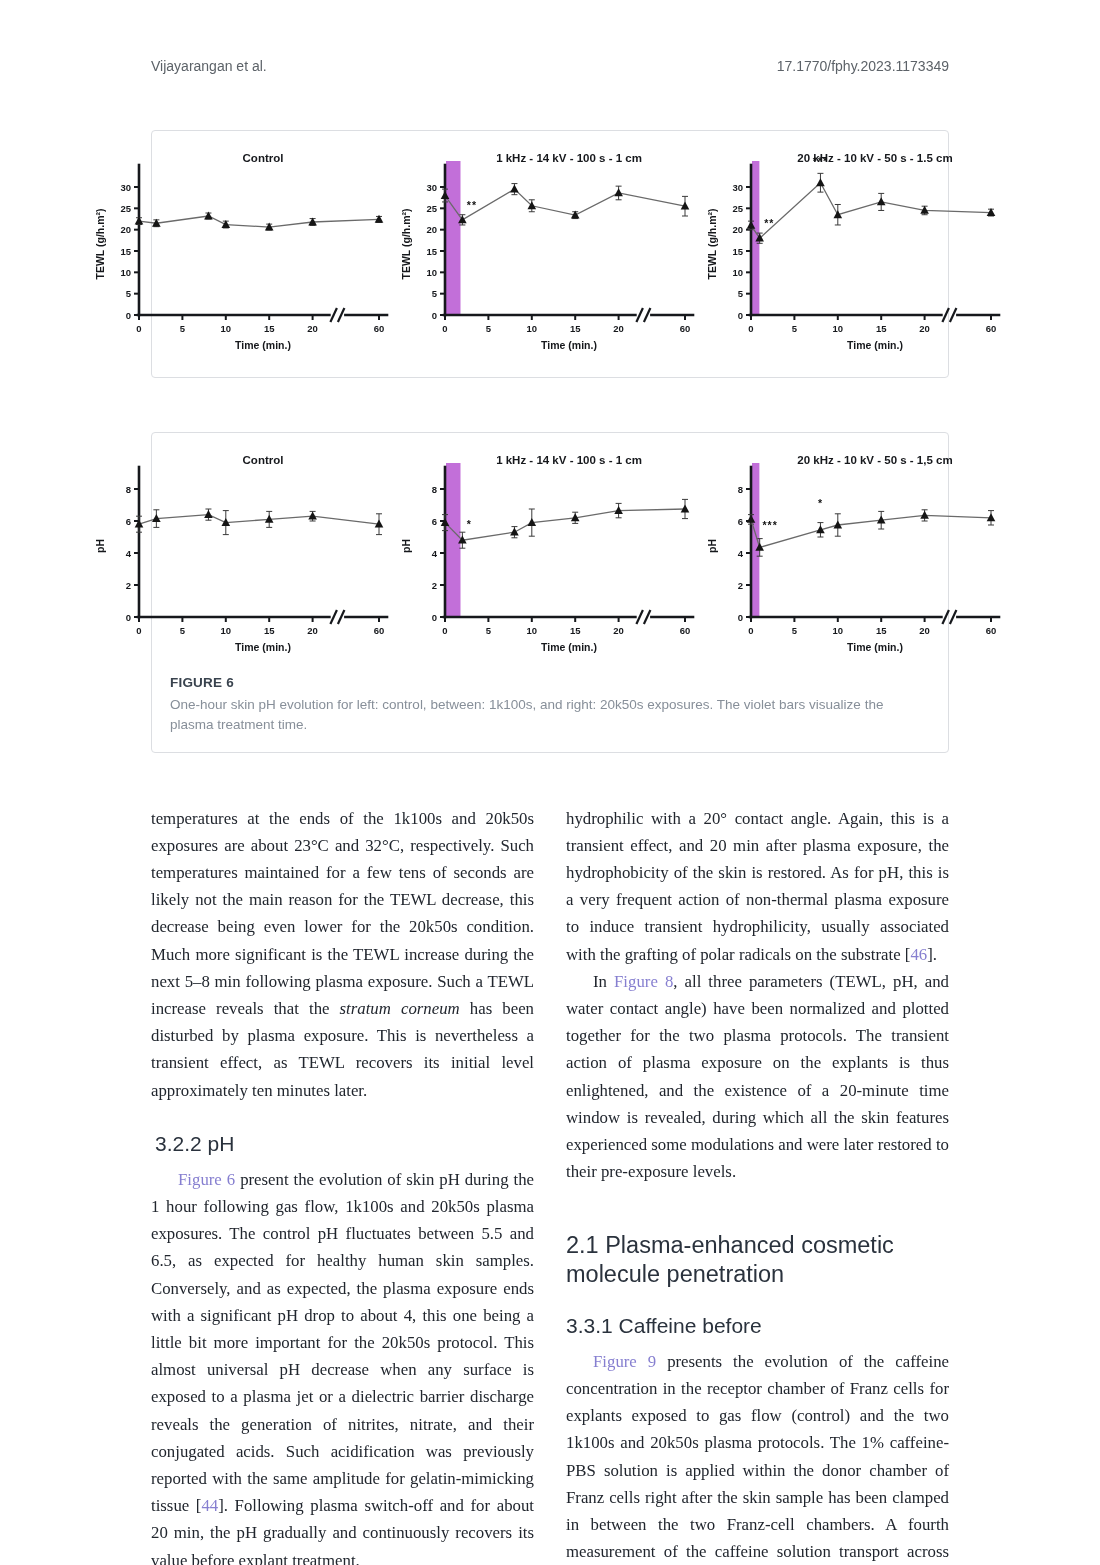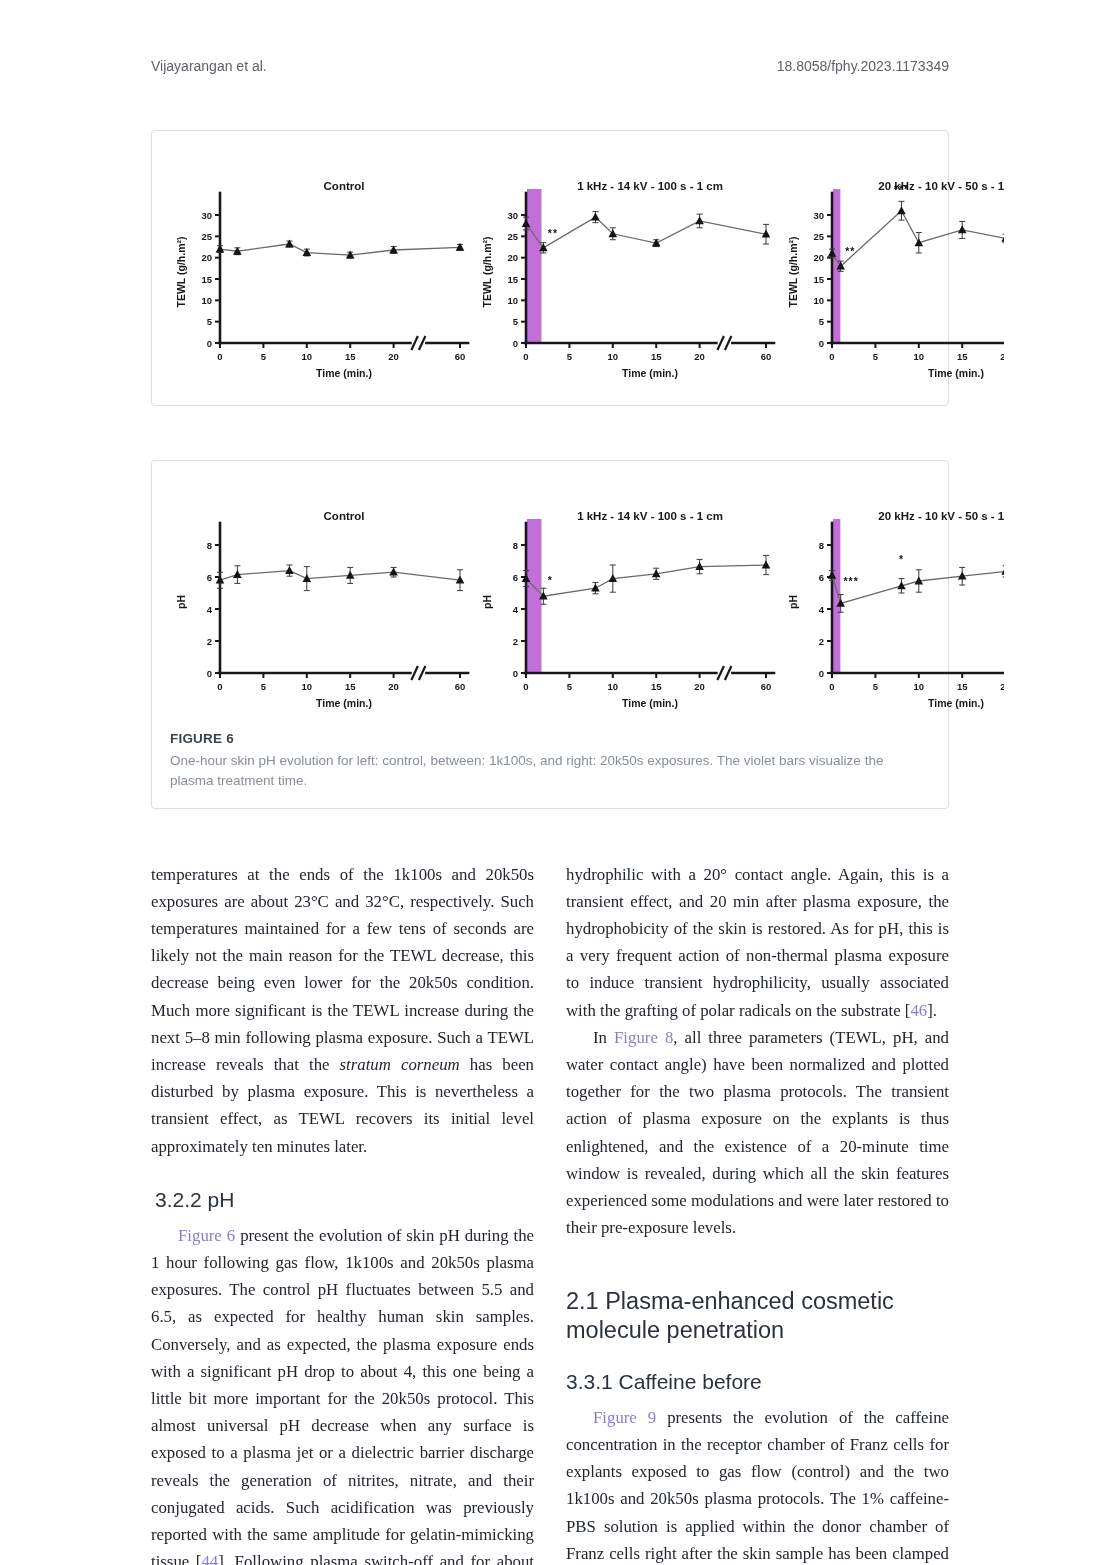--- a/index.html
+++ b/index.html
@@ -6,21 +6,21 @@
   .page{width:908px;height:1565px;margin:0 auto;background:#ffffff;position:relative;overflow:hidden;
         font-family:"Liberation Serif",serif;color:#21262e;}
   
   .page-header{display:flex;justify-content:space-between;align-items:flex-start;
                padding:58px 55px 0;font-family:"Liberation Sans",sans-serif;
                font-size:14px;color:#5c6268;}
   
   .figure-box{margin:56px 55px 0;border:1px solid #dcdee2;border-radius:4px;
               padding:14px 18px 16px;background:#fff;}
   .figure-box + .figure-box{margin-top:54px;}
-  .charts-row{display:flex;justify-content:space-between;align-items:flex-start;padding:4px 2px 0;margin-top:28px;}
+  .charts-row{display:flex;justify-content:center;align-items:flex-start;padding:4px 2px 0;}
   .chart{flex:0 0 auto;}
   .figure-caption{margin-top:12px;font-family:"Liberation Sans",sans-serif;}
   .figure-label{font-size:13.5px;font-weight:700;color:#39434e;margin-bottom:5px;letter-spacing:.2px;}
   .figure-caption-text{font-size:13.5px;color:#878f99;line-height:1.5;max-width:960px;}
   
   .ct{font:700 11.5px "Liberation Sans",sans-serif;fill:#16181c;}
   .cn{font:700 9.5px "Liberation Sans",sans-serif;fill:#16181c;}
   .cl{font:700 10.5px "Liberation Sans",sans-serif;fill:#16181c;}
   .an{font:700 10.5px "Liberation Sans",sans-serif;fill:#111;letter-spacing:1px;}
   .ax{stroke:#16181c;stroke-width:2.6;stroke-linecap:square;}
@@ -41,21 +41,21 @@
   h3.tight{margin:4px 0 10px;}
   i{font-style:italic;}
 </style>
 </head>
 <body>
 
 <div class="page">
 
   <div class="page-header">
     <span>Vijayarangan et al.</span>
-    <span>18.8058/fphy.2023.1173349</span>
+    <span>17.1770/fphy.2023.1173349</span>
   </div>
 
   <div class="figure-box">
     <div class="charts-row">
         <div class="chart"><svg width="306" height="208" viewBox="0 0 306 208">
             <text x="172" y="13" text-anchor="middle" class="ct">Control</text>
             <text x="13" y="95" text-anchor="middle" class="cl" transform="rotate(-90 13 95)">TEWL  (g/h.m²)</text>
             <line x1="48" y1="16" x2="48" y2="166" class="ax"></line>
             <line x1="47" y1="166" x2="238.4" y2="166" class="ax"></line>
             <line x1="254.4" y1="166" x2="296" y2="166" class="ax"></line>

